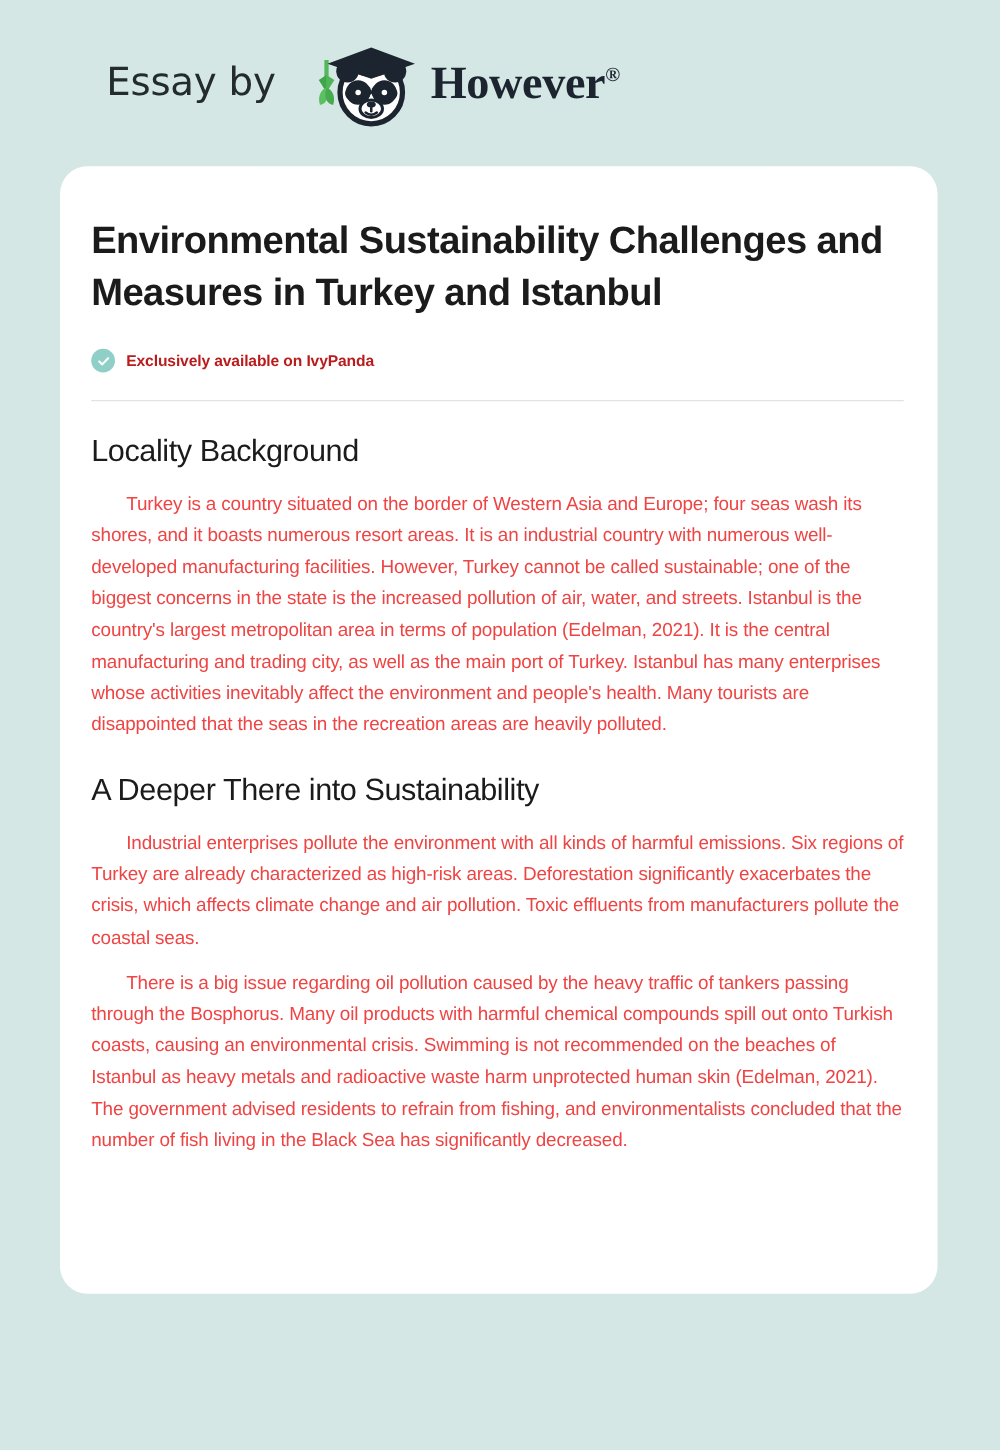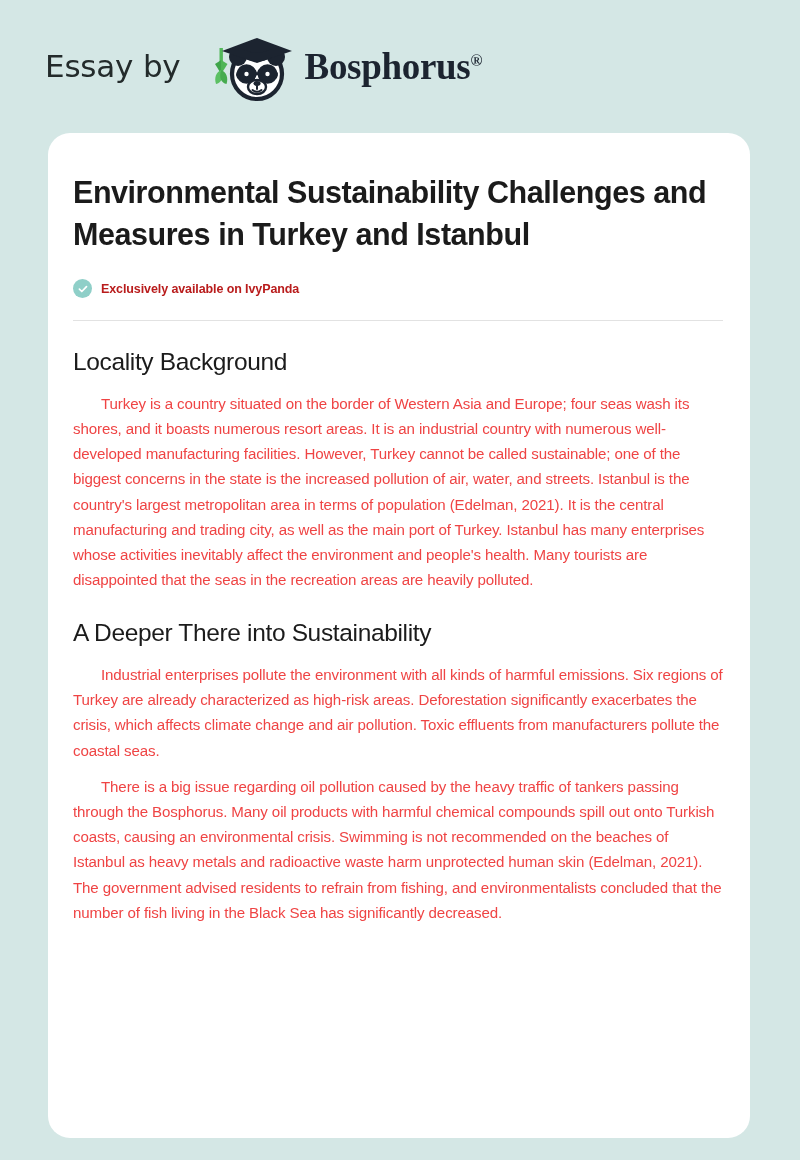--- a/index.html
+++ b/index.html
@@ -22,20 +22,21 @@
     align-items: center;
     padding-left: 45px;
     box-sizing: border-box;
   }
   .essay-by {
     font-size: 31px;
     color: #232b2b;
     font-family: "DejaVu Sans", sans-serif;
     letter-spacing: -0.2px;
     line-height: 1;
+    margin-left: 40px;
   }
   .brand-lockup {
     display: flex;
     align-items: center;
     margin-left: 14px;
   }
   .panda-mark {
     width: 112px;
     height: 74px;
     display: block;
@@ -56,21 +57,21 @@
     vertical-align: super;
     font-weight: bold;
   }
 
   
   .doc-card {
     position: absolute;
     left: 48px;
     top: 133px;
     width: 702px;
-    height: 1005px;
+    height: 902px;
     background: #ffffff;
     border-radius: 22px;
     box-sizing: border-box;
     padding: 38px 27px 0 25px;
     overflow: hidden;
   }
 
   .doc-title {
     font-family: "Liberation Sans", sans-serif;
     font-weight: bold;
@@ -169,21 +170,21 @@
 
         <circle cx="51.5" cy="44" r="2.2" fill="#ffffff"></circle>
         <circle cx="72.5" cy="44" r="2.2" fill="#ffffff"></circle>
 
         <ellipse cx="62" cy="57" rx="9" ry="7" fill="#ffffff" stroke="#1c2430" stroke-width="2.4"></ellipse>
         <ellipse cx="62" cy="53.5" rx="3.6" ry="2.4" fill="#1c2430"></ellipse>
         <path d="M62 56 L62 59" stroke="#1c2430" stroke-width="2" stroke-linecap="round"></path>
         <path d="M57.5 60 Q62 63.5 66.5 60" stroke="#1c2430" stroke-width="2" fill="none" stroke-linecap="round"></path>
       </svg>
     </span>
-    <span class="brand-word"><span>Bosphorus</span><span class="reg">®</span></span>
+    <span class="brand-word"><span>However</span><span class="reg">®</span></span>
   </a>
 </div>
 
 <div class="doc-card">
 
   <h1 class="doc-title">Environmental Sustainability Challenges and Measures in Turkey and Istanbul</h1>
 
   <div class="exclusive-badge">
     <span class="check-circle">
       <svg width="12" height="12" viewBox="0 0 12 12" xmlns="http://www.w3.org/2000/svg" aria-hidden="true">

